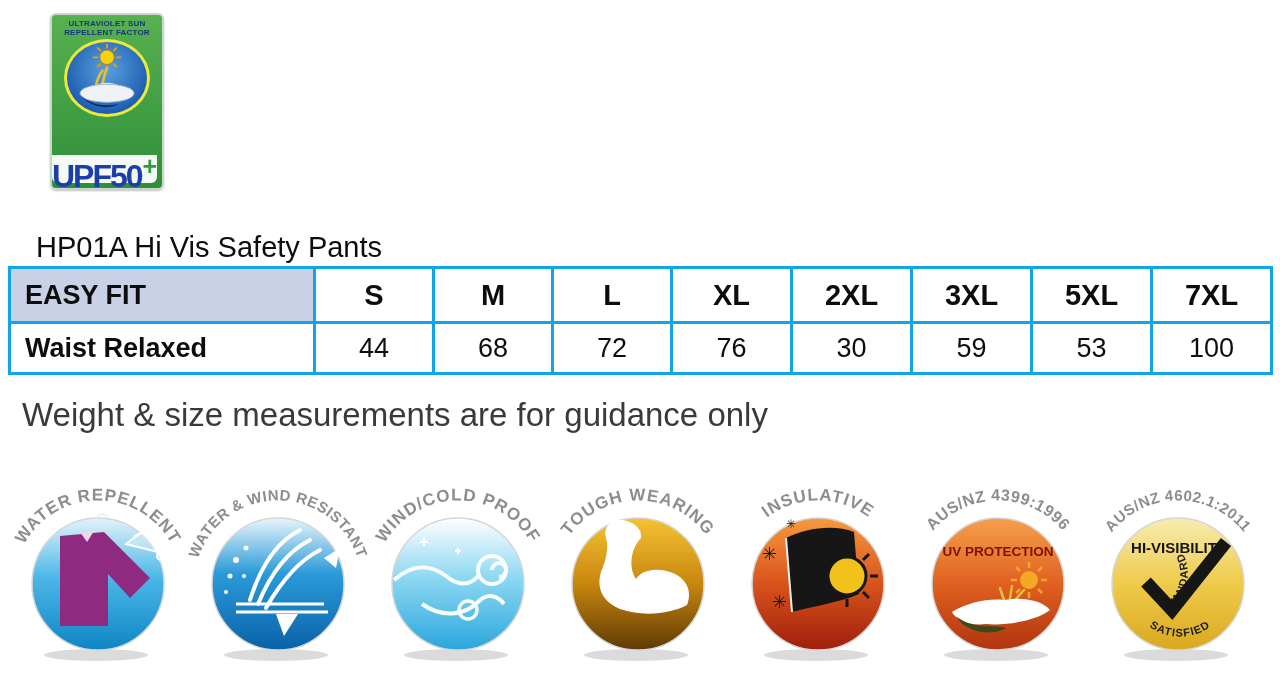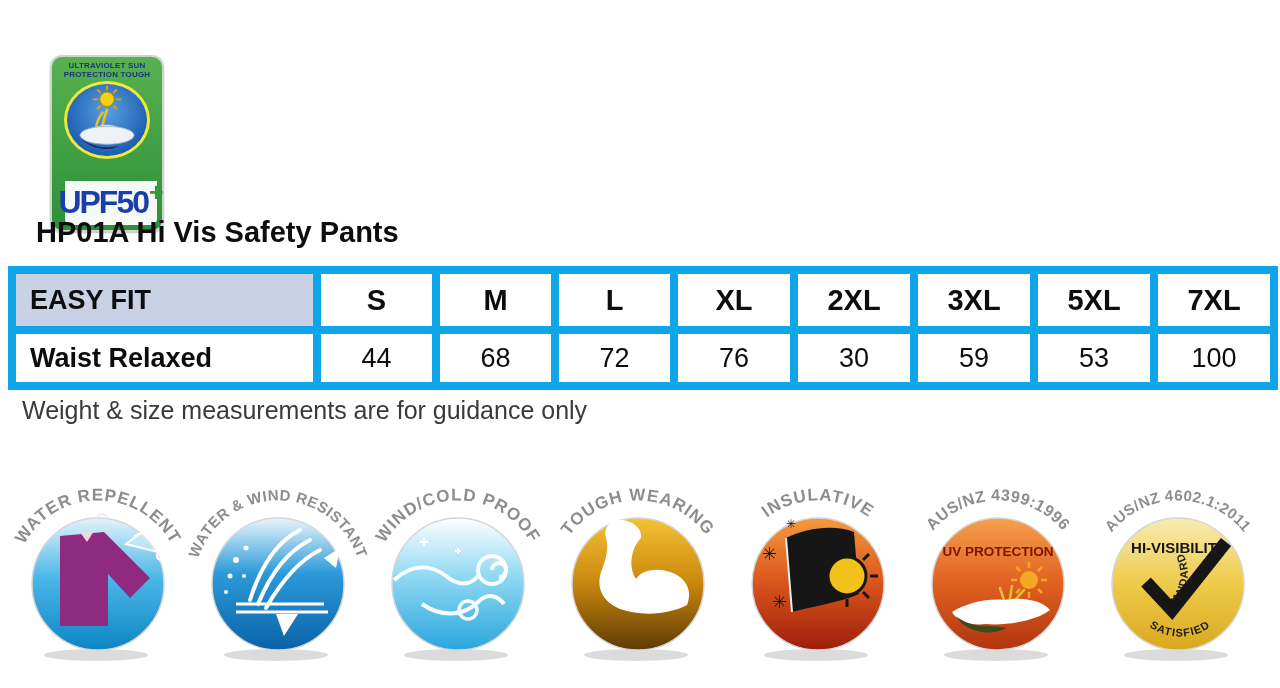--- a/index.html
+++ b/index.html
@@ -3,43 +3,43 @@
 <meta charset="utf-8">
 <style>
   html,body{margin:0;padding:0;}
   body{
     width:1280px;height:688px;background:#ffffff;position:relative;overflow:hidden;
     font-family:"Liberation Sans",sans-serif;color:#111;
   }
   
   .upf{
     position:absolute;left:50px;top:13px;width:114px;height:177px;box-sizing:border-box;
-    border-radius:12px;background:linear-gradient(#58b14f,#2e8f3a);
-    border:2px solid #c9d6c9;box-shadow:0 1px 2px rgba(0,0,0,.25);margin-top:42px;
+    border-radius:6px;background:linear-gradient(#58b14f,#2e8f3a);
+    border:2px solid #c9d6c9;box-shadow:0 1px 2px rgba(0,0,0,.25);
   }
   .upf-top{color:#16357f;font-size:8px;font-weight:bold;text-align:center;line-height:9px;margin-top:4px;letter-spacing:.2px;}
   .upf-oval-wrap{display:flex;justify-content:center;margin-top:2px;}
   .upf-oval{
     width:86px;height:78px;border-radius:50%;overflow:hidden;box-sizing:border-box;
     background:radial-gradient(circle at 50% 38%,#5aa0e0,#1c5cb0 75%);
     border:3px solid #ede83c;
   }
   .upf-bottom{
-    position:absolute;left:13px;right:5px;bottom:5px;height:44px;background:#f6faf6;
-    border-radius:0 0 6px 6px;display:flex;align-items:flex-start;justify-content:center;
+    position:absolute;left:0;right:5px;bottom:5px;height:28px;background:#f6faf6;
+    border-radius:0 0 6px 6px;display:flex;align-items:flex-start;justify-content:flex-start;
   }
   .upf-rating{color:#1b3faa;font-size:32px;font-weight:bold;letter-spacing:-2px;line-height:42px;}
   .upf-plus{color:#2e9e3a;font-size:25px;font-weight:bold;line-height:22px;margin-left:1px;}
   
-  .title{position:absolute;left:36px;top:216px;font-size:29px;font-weight:bold;color:#0d0d0d;}
-  .note{position:absolute;left:22px;top:396px;font-size:25px;color:#3a3a3a;}
+  .title{position:absolute;left:36px;top:231px;font-size:29px;font-weight:normal;color:#0d0d0d;}
+  .note{position:absolute;left:22px;top:396px;font-size:33px;color:#3a3a3a;}
   
   table.sizes{position:absolute;left:8px;top:266px;width:1262px;border-collapse:collapse;table-layout:fixed;}
   table.sizes td,table.sizes th{
-    border:8px solid #0ea5e9;padding:4px;text-align:center;vertical-align:middle;
+    border:3px solid #0ea5e9;padding:4px;text-align:center;vertical-align:middle;
     font-size:27px;color:#0d0d0d;height:40px;overflow:hidden;white-space:nowrap;
   }
   table.sizes tr.hdr td,table.sizes tr.hdr th{height:44px;}
   .fit-cell{background:#c9d1e6;text-align:left!important;padding-left:14px!important;font-weight:bold;}
   .size-cell{font-weight:bold;font-size:29px!important;}
   .row-label{text-align:left!important;padding-left:14px!important;font-weight:bold;}
   
   .badges{position:absolute;left:8px;top:452px;width:1264px;display:flex;}
   .badge{width:180px;height:232px;flex:0 0 auto;}
   .arc-label{fill:#8d8d8d;font-weight:bold;font-size:17px;letter-spacing:1px;font-family:"Liberation Sans",sans-serif;}
@@ -47,21 +47,21 @@
   .arc-label.md{font-size:16px;letter-spacing:.5px;}
   .ring-word{fill:#1c1c1c;font-weight:bold;font-size:11px;letter-spacing:1px;font-family:"Liberation Sans",sans-serif;}
   .inner-head{font-weight:bold;font-family:"Liberation Sans",sans-serif;}
 </style>
 </head>
 <body>
 
 <div class="upf">
   <div class="upf-top">
     <div>ULTRAVIOLET SUN</div>
-    <div>PROTECTION TOUGH</div>
+    <div>REPELLENT FACTOR</div>
   </div>
   <div class="upf-oval-wrap">
     <div class="upf-oval">
       <svg width="80" height="72" viewBox="0 0 88 80">
         <circle cx="44" cy="17" r="8" fill="#f5d312" stroke="#c87d00" stroke-width="1"></circle>
         <g stroke="#e8a000" stroke-width="2">
           <line x1="54" y1="17" x2="60" y2="17"></line>
             <line x1="34" y1="17" x2="28" y2="17"></line>
           <line x1="44" y1="7" x2="44" y2="2"></line>
             <line x1="44" y1="27" x2="44" y2="32"></line>

